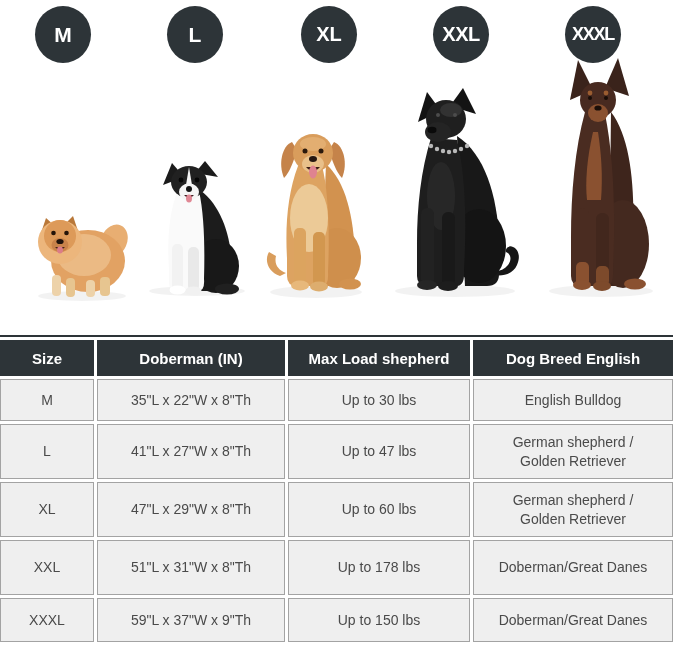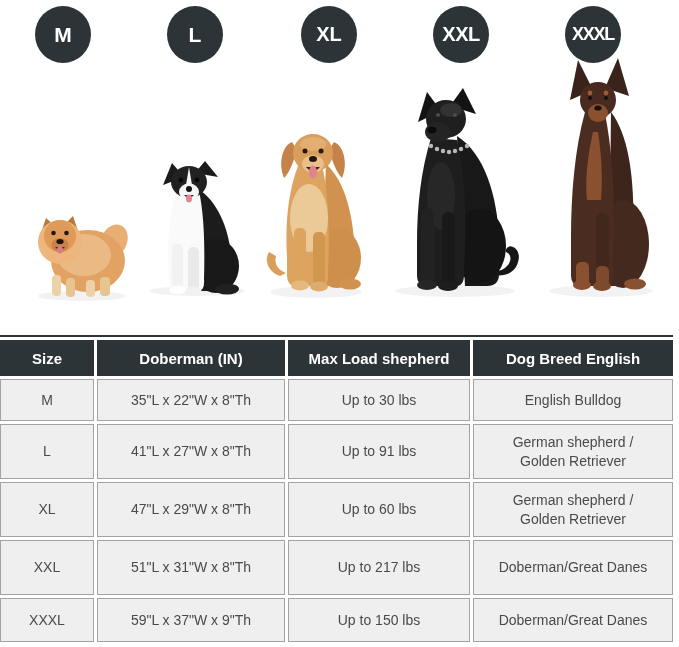--- a/index.html
+++ b/index.html
@@ -214,35 +214,35 @@
       <tbody>
         <tr>
           <td>M</td>
           <td>35"L x 22"W x 8"Th</td>
           <td>Up to 30 lbs</td>
           <td>English Bulldog</td>
         </tr>
         <tr>
           <td>L</td>
           <td>41"L x 27"W x 8"Th</td>
-          <td>Up to 91 lbs</td>
+          <td>Up to 47 lbs</td>
           <td>German shepherd /
 Golden Retriever</td>
         </tr>
         <tr>
           <td>XL</td>
           <td>47"L x 29"W x 8"Th</td>
           <td>Up to 60 lbs</td>
           <td>German shepherd /
 Golden Retriever</td>
         </tr>
         <tr>
           <td>XXL</td>
           <td>51"L x 31"W x 8"Th</td>
-          <td>Up to 217 lbs</td>
+          <td>Up to 178 lbs</td>
           <td>Doberman/Great Danes</td>
         </tr>
         <tr>
           <td>XXXL</td>
           <td>59"L x 37"W x 9"Th</td>
           <td>Up to 150 lbs</td>
           <td>Doberman/Great Danes</td>
         </tr>
       </tbody>
     </table>

